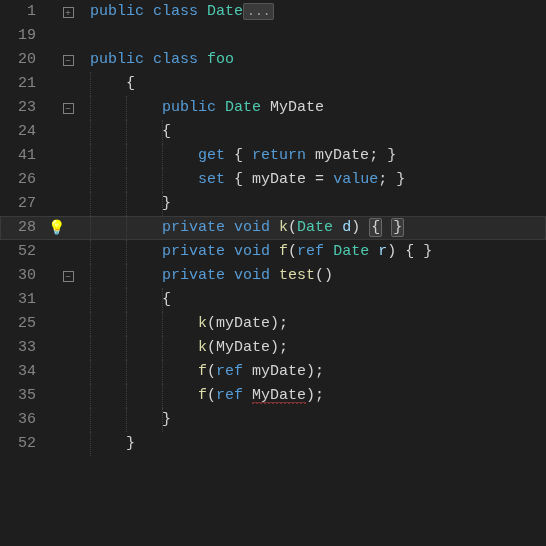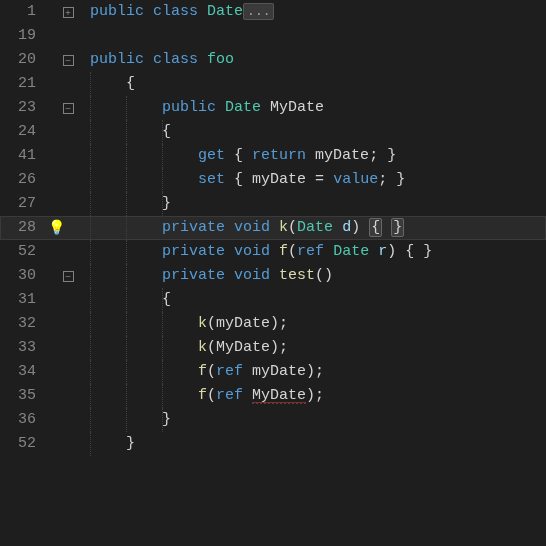--- a/index.html
+++ b/index.html
@@ -180,21 +180,21 @@
     <div class="code"><span class="indent-guide" style="left:0px"></span><span class="indent-guide" style="left:36px"></span>        <span class="tok-kw">private</span> <span class="tok-kw">void</span> <span class="tok-method">test</span><span class="tok-punc">()</span></div>
   </div>
 
   <div class="line">
     <div class="gutter-ln">31</div>
     <div class="gutter-icons"></div>
     <div class="code"><span class="indent-guide" style="left:0px"></span><span class="indent-guide" style="left:36px"></span><span class="indent-guide" style="left:72px"></span>        <span class="tok-punc">{</span></div>
   </div>
 
   <div class="line">
-    <div class="gutter-ln">32</div>
+    <div class="gutter-ln">25</div>
     <div class="gutter-icons"></div>
     <div class="code"><span class="indent-guide" style="left:0px"></span><span class="indent-guide" style="left:36px"></span><span class="indent-guide" style="left:72px"></span>            <span class="tok-method">k</span><span class="tok-punc">(</span><span class="tok-id">myDate</span><span class="tok-punc">);</span></div>
   </div>
 
   <div class="line">
     <div class="gutter-ln">33</div>
     <div class="gutter-icons"></div>
     <div class="code"><span class="indent-guide" style="left:0px"></span><span class="indent-guide" style="left:36px"></span><span class="indent-guide" style="left:72px"></span>            <span class="tok-method">k</span><span class="tok-punc">(</span><span class="tok-id">MyDate</span><span class="tok-punc">);</span></div>
   </div>
 

